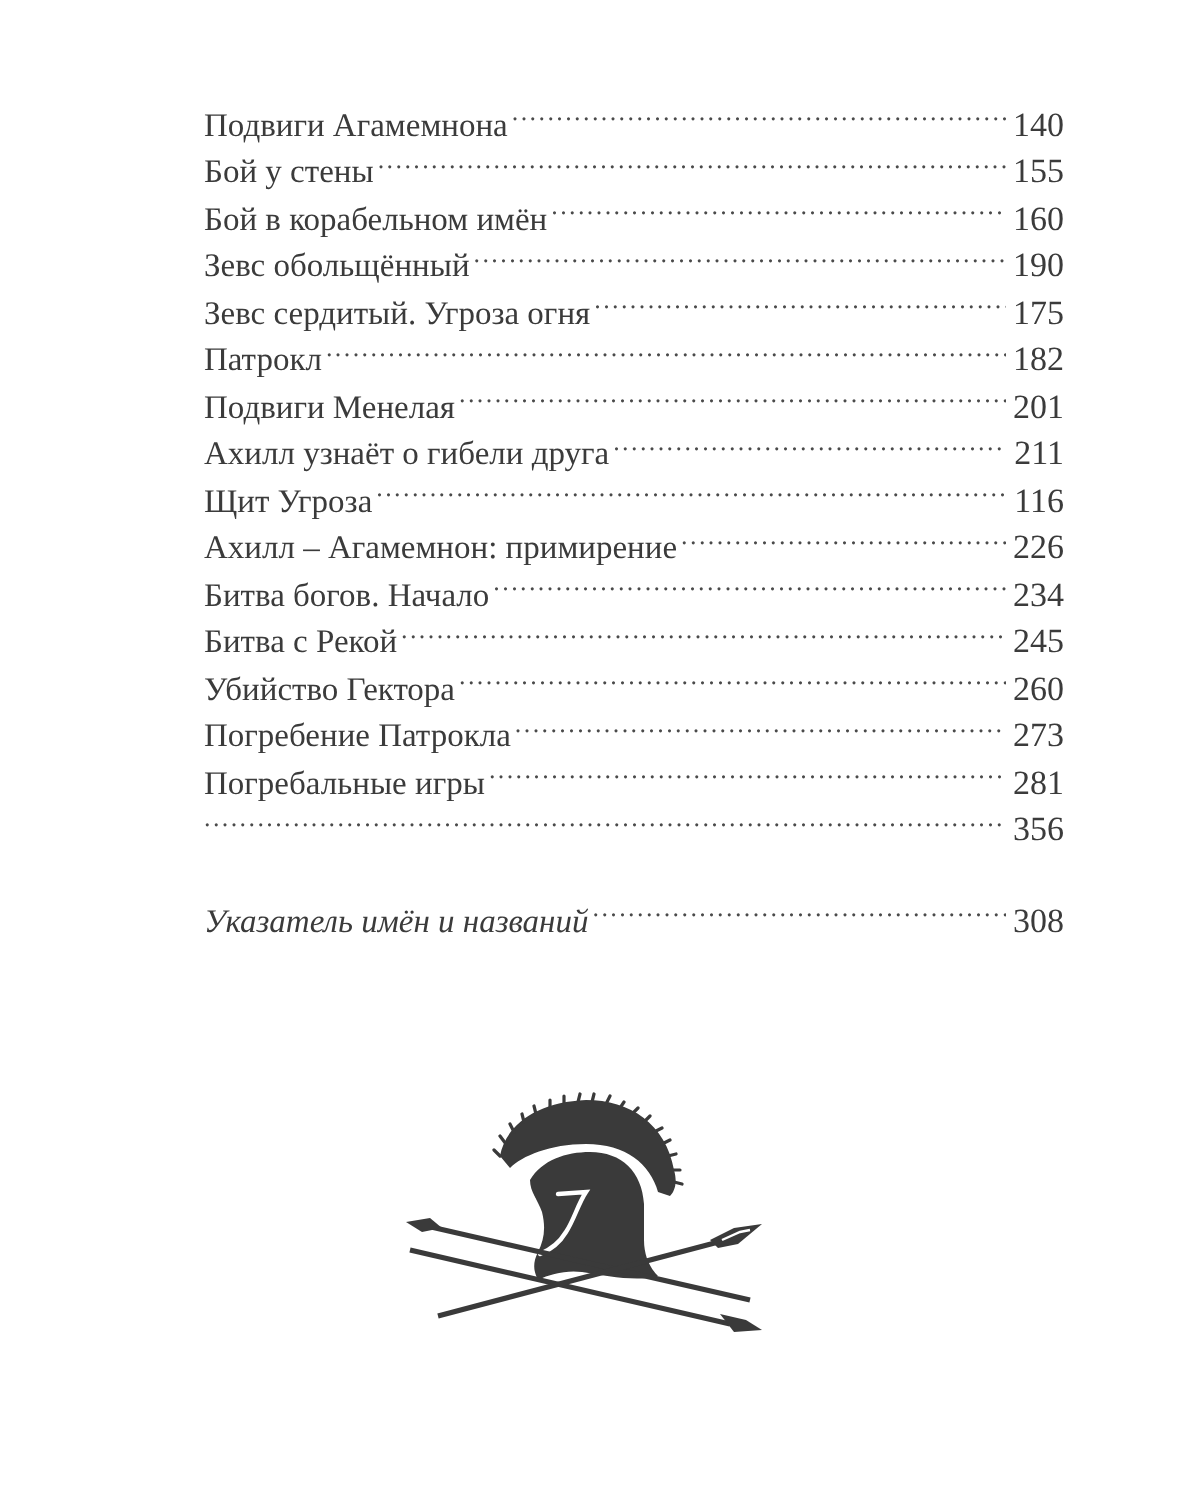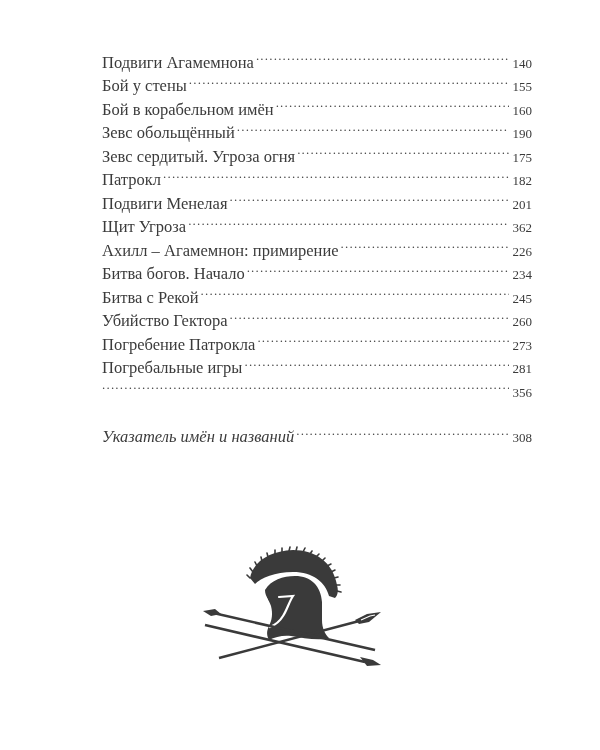--- a/index.html
+++ b/index.html
@@ -46,21 +46,21 @@
     left: 0;
     bottom: 0;
     letter-spacing: 1.2px;
     font-size: 13px;
     line-height: 23.5px;
     color: #4a4a4a;
   }
   .toc-page {
     flex: 0 0 auto;
     padding-left: 4px;
-    font-size: 13px;
+    font-size: 17px;
   }
   .toc-gap {
     height: 22px;
   }
   .toc-row.italic .toc-title {
     font-style: italic;
   }
   .emblem {
     position: absolute;
     left: 195px;
@@ -102,23 +102,28 @@
     <span class="toc-title">Патрокл</span>
     <span class="toc-leader"></span>
     <span class="toc-page">182</span>
   </div>
   <div class="toc-row">
     <span class="toc-title">Подвиги Менелая</span>
     <span class="toc-leader"></span>
     <span class="toc-page">201</span>
   </div>
   <div class="toc-row">
+    <span class="toc-title">Ахилл узнаёт о гибели друга</span>
+    <span class="toc-leader"></span>
+    <span class="toc-page">211</span>
+  </div>
+  <div class="toc-row">
     <span class="toc-title">Щит Угроза</span>
     <span class="toc-leader"></span>
-    <span class="toc-page">362</span>
+    <span class="toc-page">116</span>
   </div>
   <div class="toc-row">
     <span class="toc-title">Ахилл – Агамемнон: примирение</span>
     <span class="toc-leader"></span>
     <span class="toc-page">226</span>
   </div>
   <div class="toc-row">
     <span class="toc-title">Битва богов. Начало</span>
     <span class="toc-leader"></span>
     <span class="toc-page">234</span>

